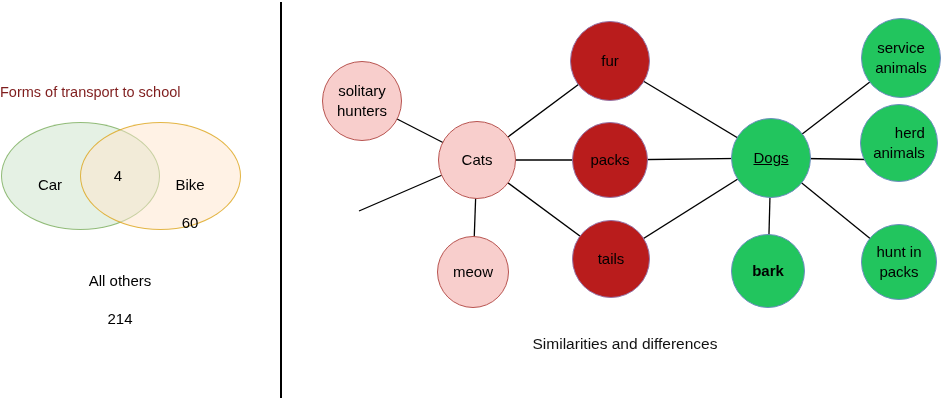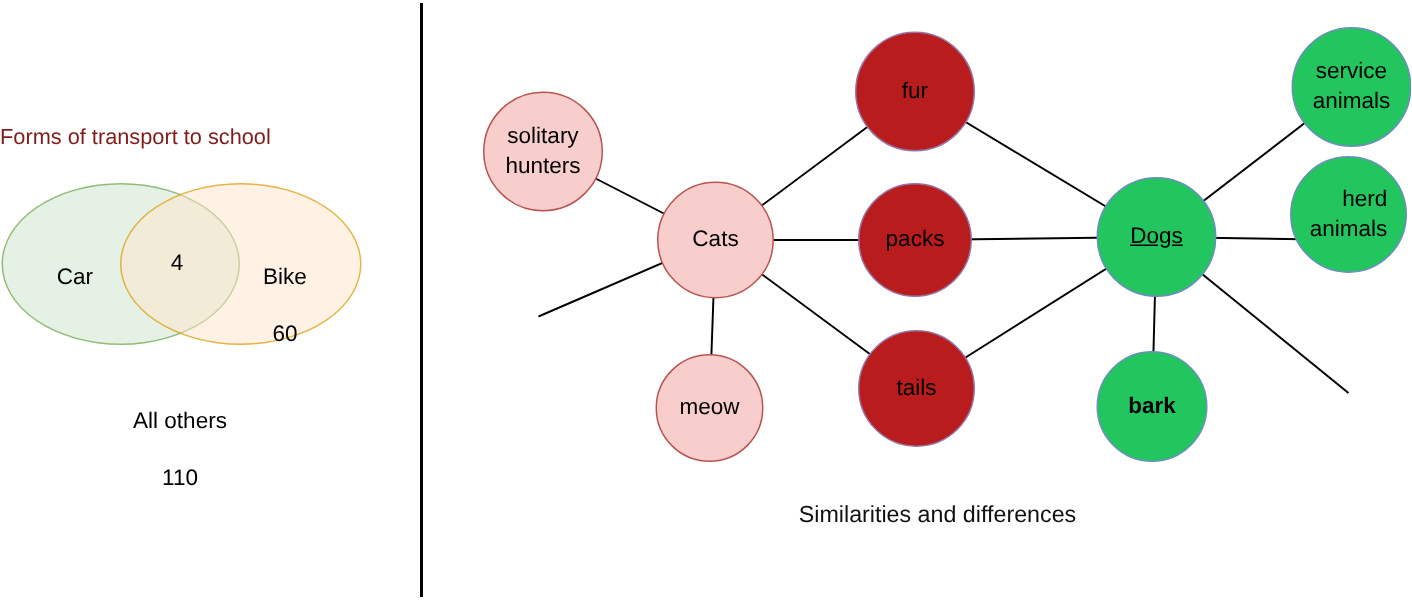--- a/index.html
+++ b/index.html
@@ -66,21 +66,21 @@
   <div class="venn-label venn-car">
     <div>Car</div>
   </div>
   <div class="venn-label venn-overlap">4</div>
   <div class="venn-label venn-bike">
     <div>Bike</div>
     <div>60</div>
   </div>
   <div class="venn-label venn-others">
     <div>All others</div>
-    <div>110</div>
+    <div>214</div>
   </div>
 
   <div class="divider"></div>
 
   <svg class="edges" width="941" height="402">
     <g stroke="#000" stroke-width="1.3">
       <line x1="362" y1="101" x2="477" y2="160"></line>
       <line x1="359" y1="211" x2="477" y2="160"></line>
       <line x1="473" y1="272" x2="477" y2="160"></line>
       <line x1="477" y1="160" x2="610" y2="61"></line>
@@ -102,16 +102,18 @@
   <div class="node pink n-cats">Cats</div>
   <div class="node purple n-fur">fur</div>
   <div class="node purple n-claws">packs</div>
   <div class="node purple n-tails">tails</div>
   <div class="node blue n-dogs">Dogs</div>
   <div class="node blue n-bark">bark</div>
   <div class="node blue n-service">service
 animals</div>
   <div class="node blue n-herd">herd
 animals</div>
+  <div class="node blue n-hunt">hunt in
+packs</div>
 
   <div class="mindmap-caption">Similarities and differences</div>
 
 </div>
 
 </body></html>

